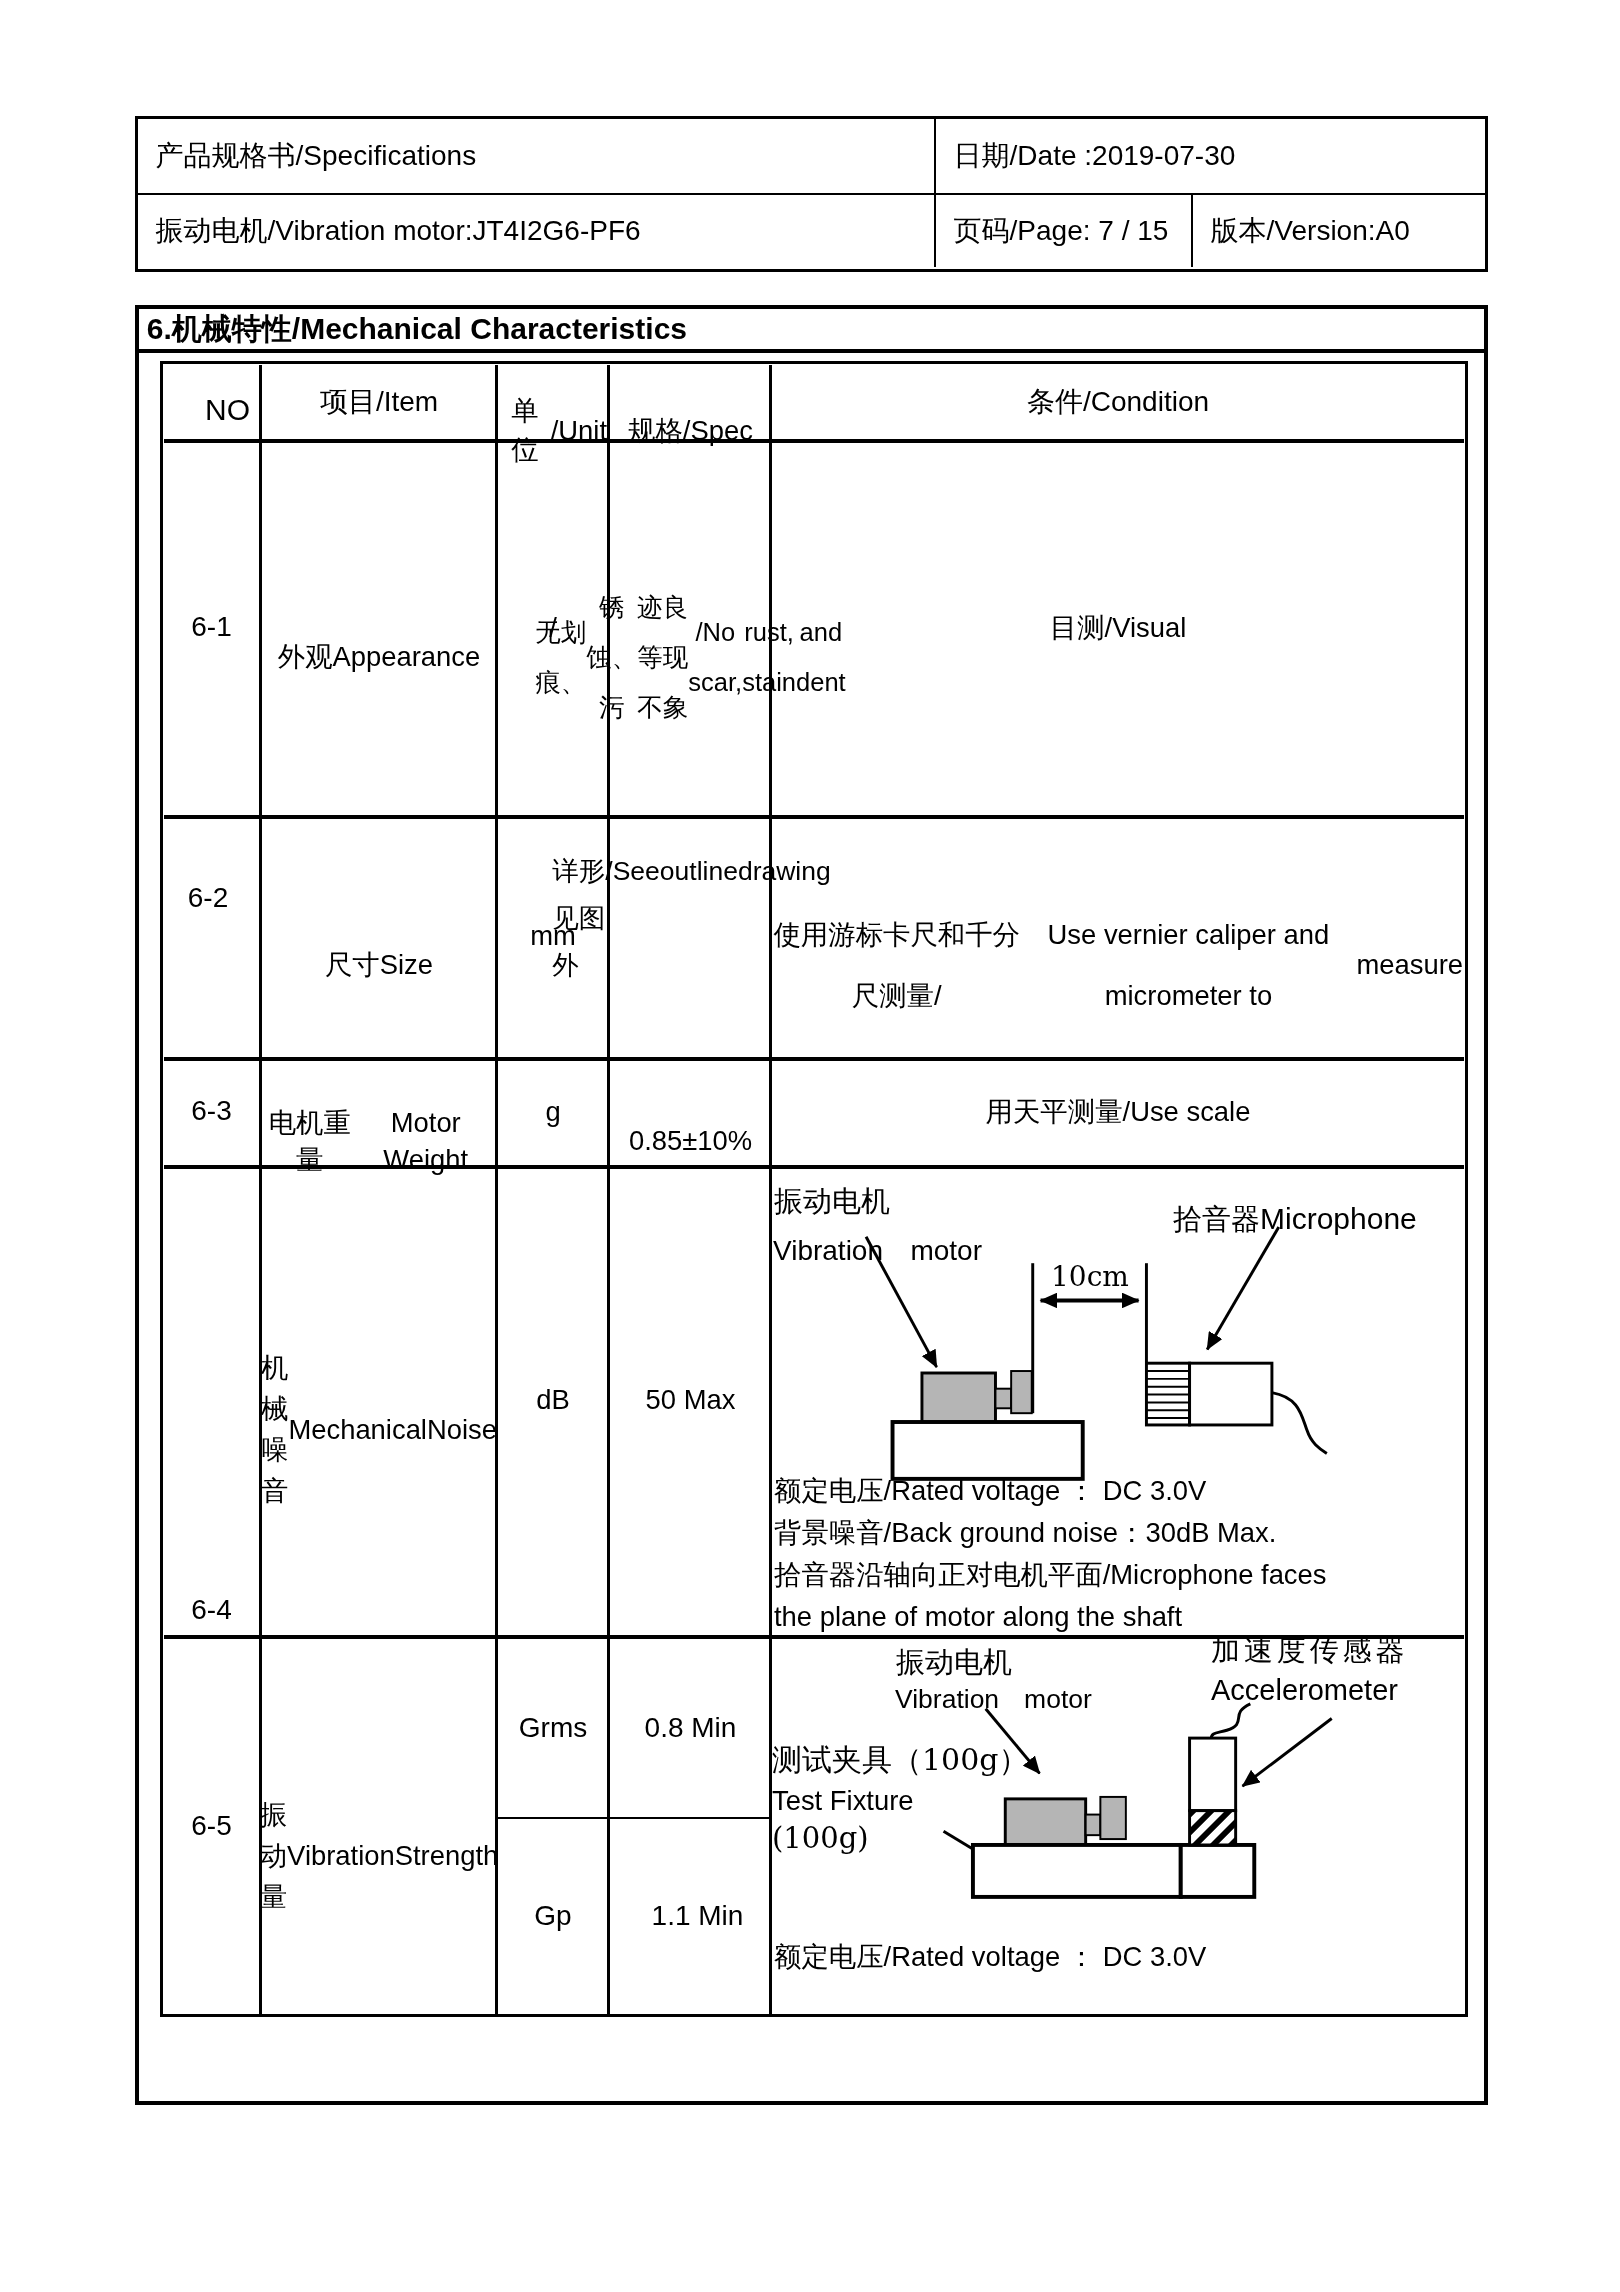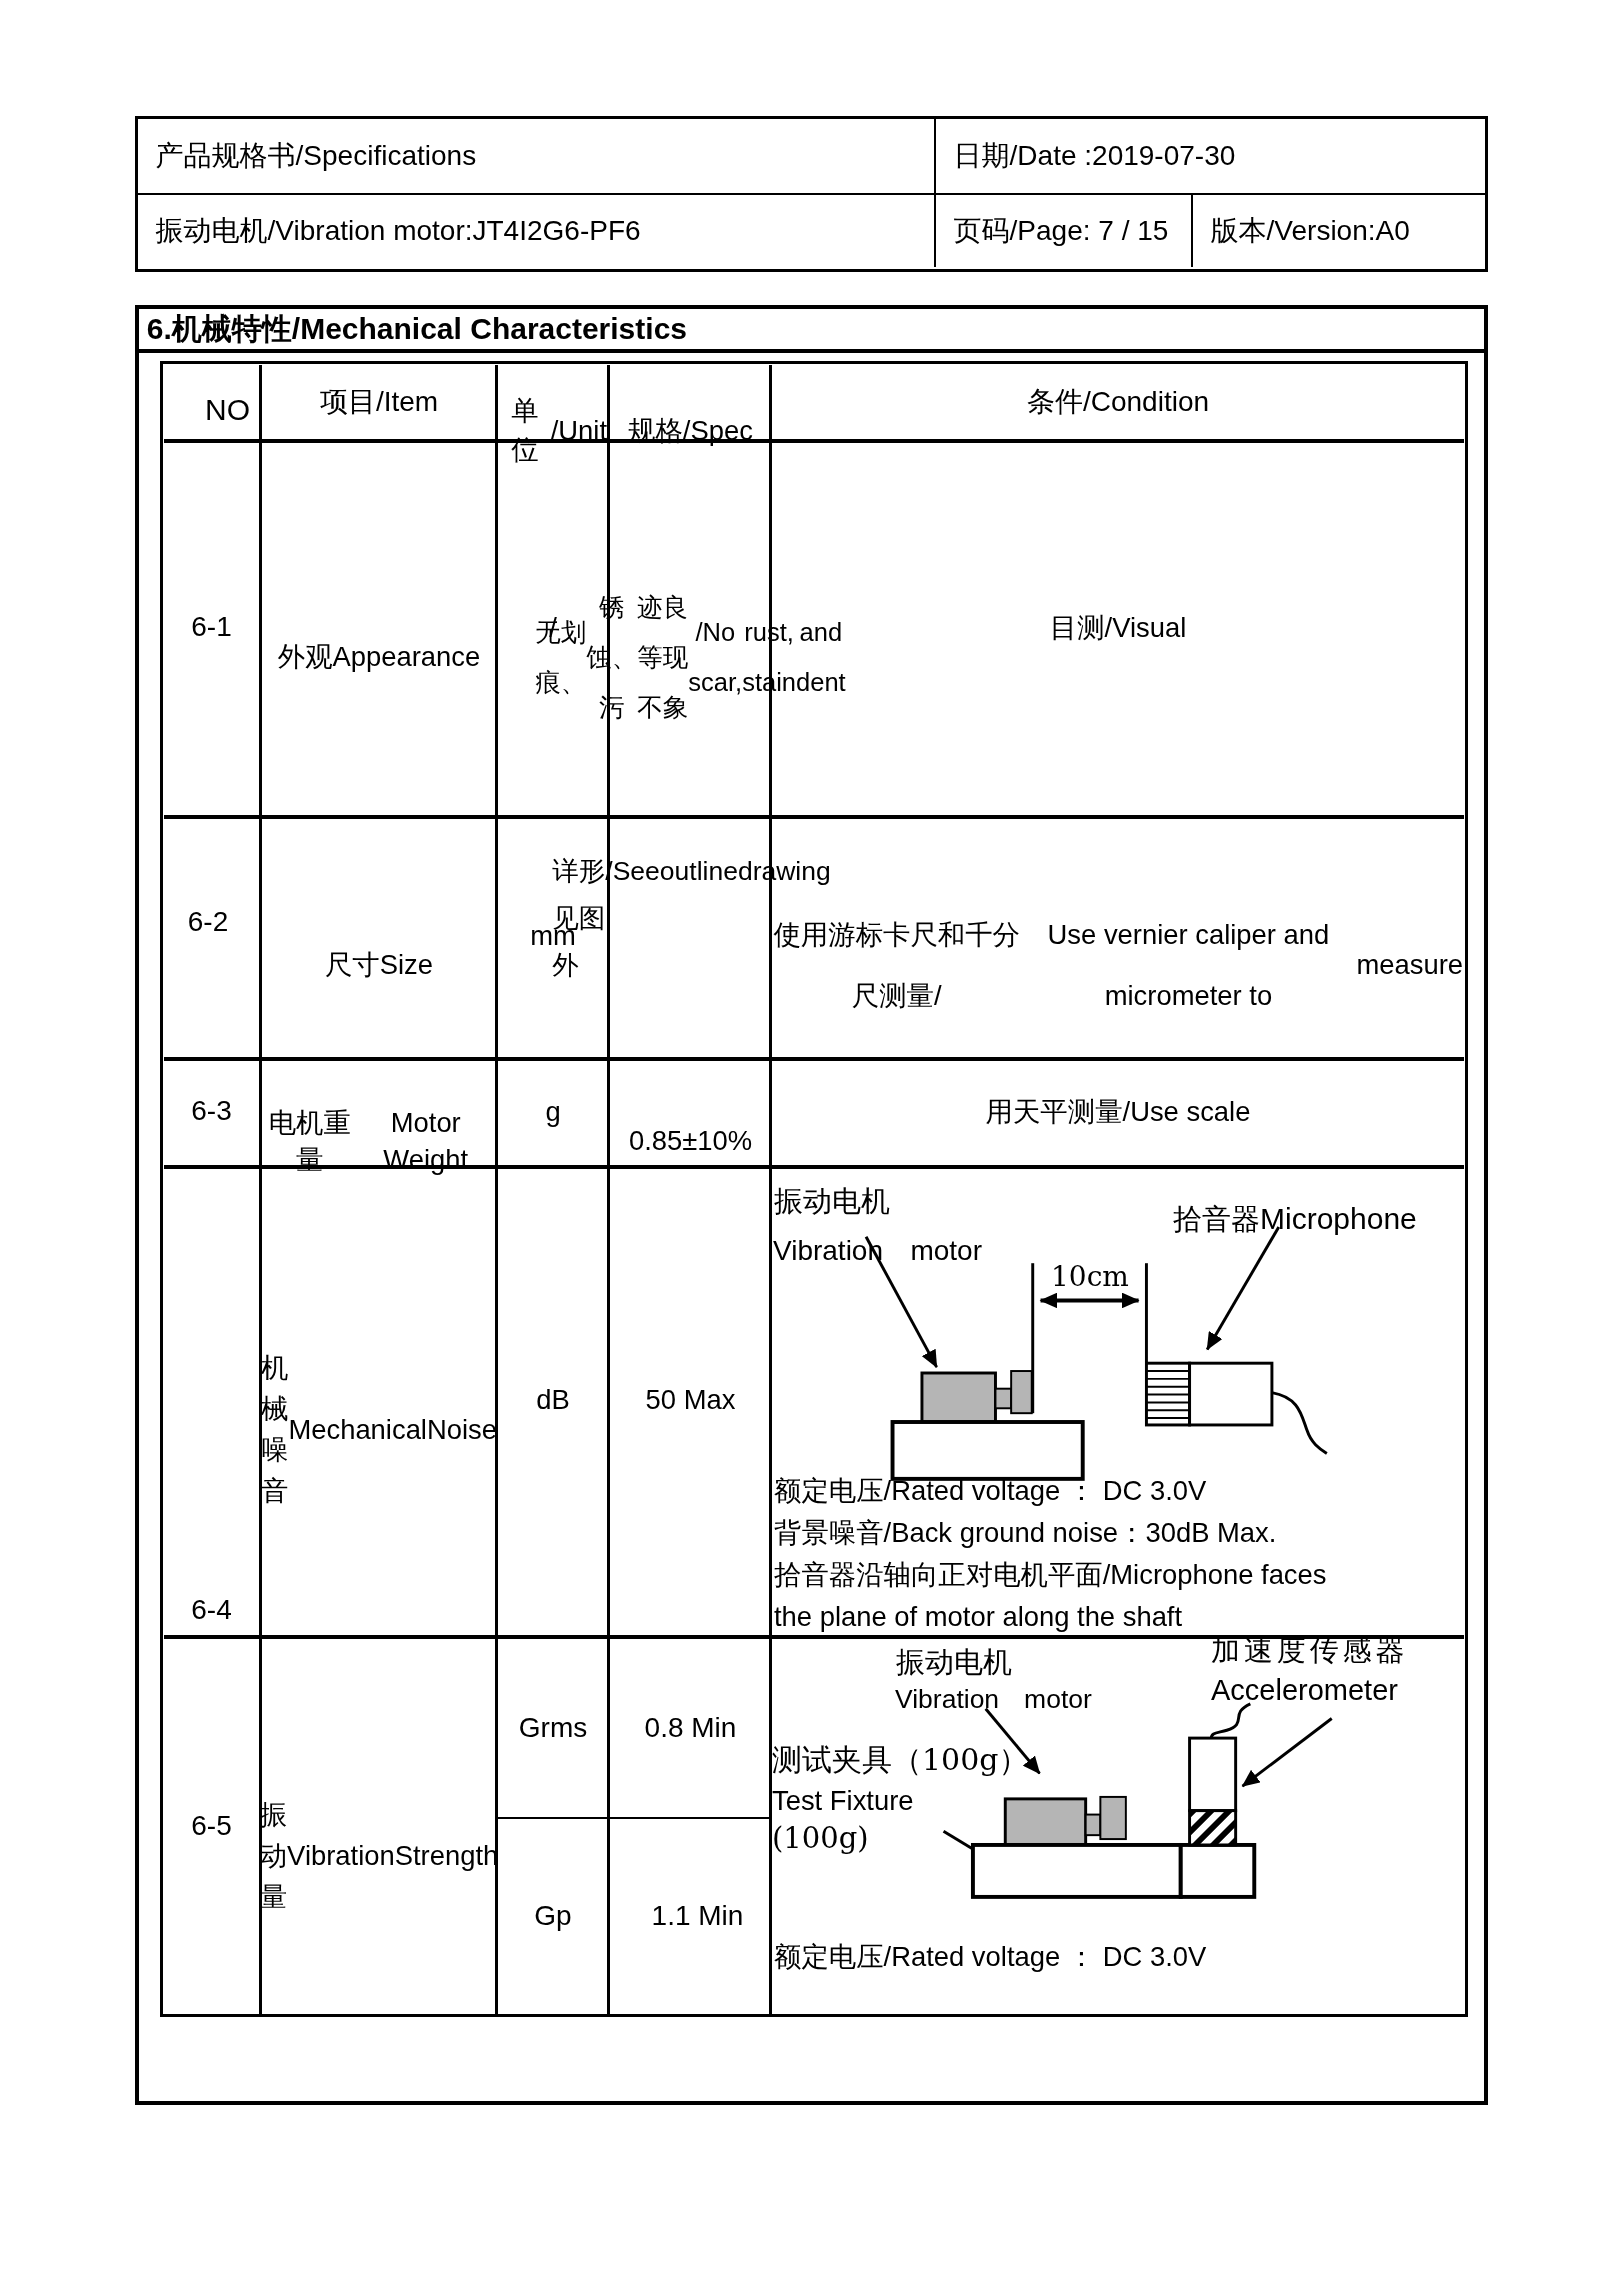--- a/index.html
+++ b/index.html
@@ -114,21 +114,21 @@
     <span>迹等不</span>
     <span>良现象</span>
     <span>/No scar,</span>
     <span>rust, stain</span>
     <span>and dent</span>
   </div>
   <div class="cell" style="left:773px;top:443px;width:690px;height:369px;font-size:27.4px;">
     <span>目测/Visual</span>
   </div>
 
-  <div class="cell" style="left:164px;top:806px;width:88px;height:233px;font-size:28px;justify-content:center;">
+  <div class="cell" style="left:164px;top:782px;width:88px;height:233px;font-size:28px;justify-content:center;">
     <span>6-2</span>
   </div>
   <div class="cell" style="left:499px;top:819px;width:108px;height:233px;font-size:27.4px;">
     <span>mm</span>
   </div>
   <div class="cell col" style="left:263px;top:819px;width:232px;height:233px;font-size:27.4px;line-height:43px;">
     <span>尺寸</span>
     <span>Size</span>
   </div>
   <div class="cell col" style="left:617px;top:819px;width:149px;height:233px;font-size:26.5px;line-height:47px;

